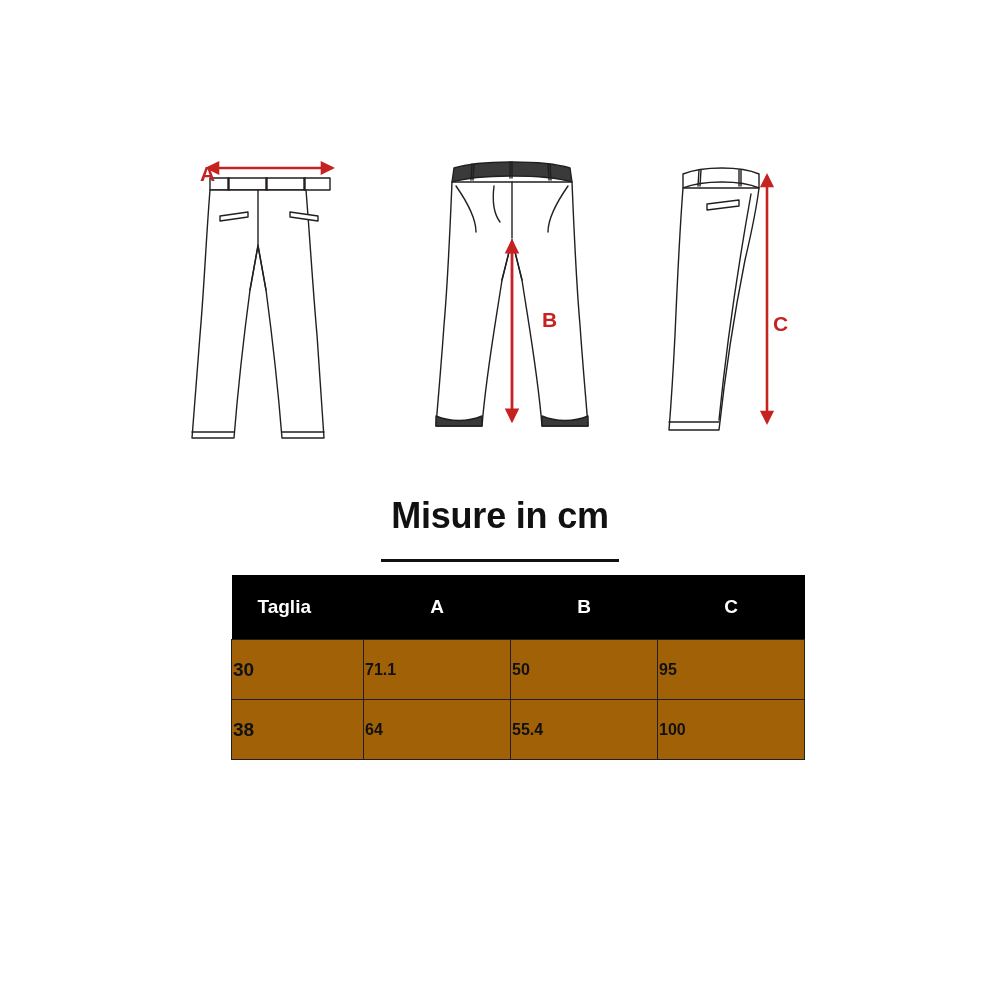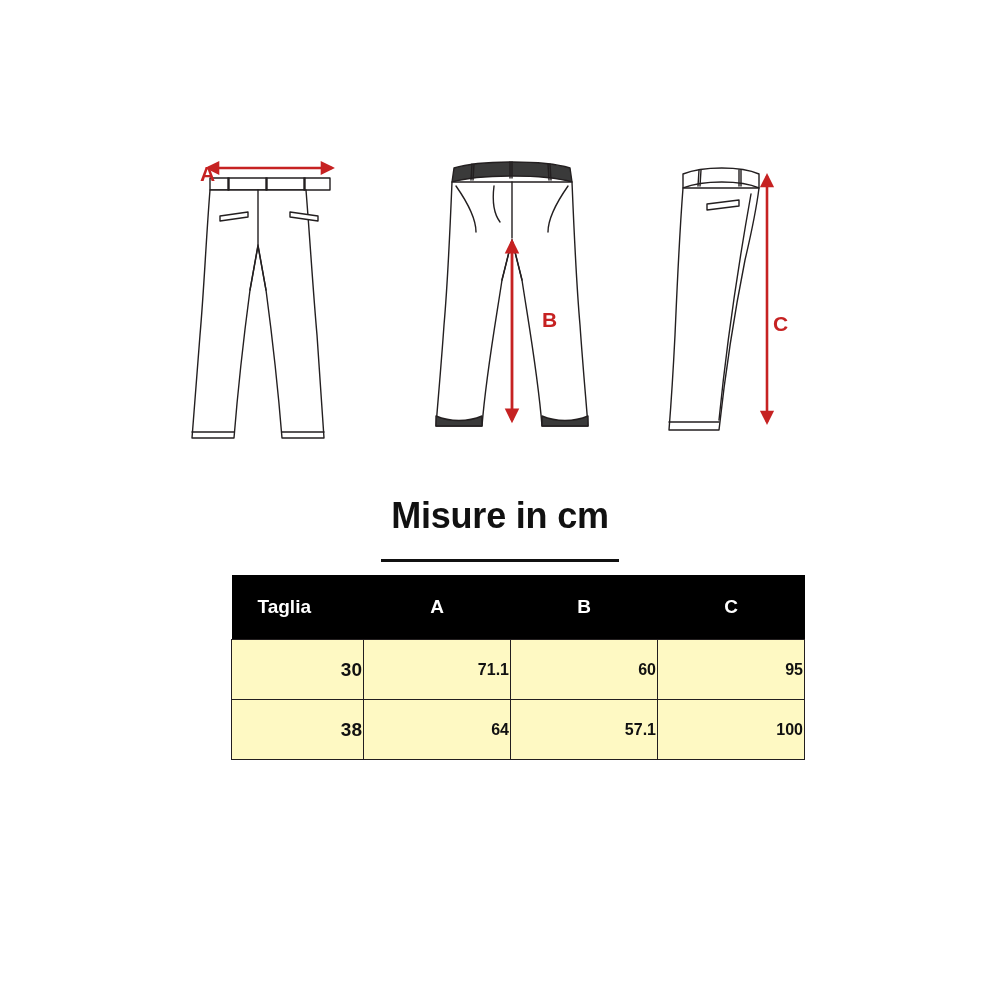--- a/index.html
+++ b/index.html
@@ -97,27 +97,27 @@
     text-align: center;
     vertical-align: middle;
   }
   table.size-table thead th.col-size {
     text-align: left;
     padding-left: 26px;
   }
   table.size-table tbody td {
     border: 1px solid #231f20;
     height: 57px;
-    text-align: right;
+    text-align: left;
     vertical-align: middle;
     font-family: "Liberation Sans", sans-serif;
     font-size: 16px;
     font-weight: bold;
     color: #111111;
-    background: #fef9c3;
+    background: #a16207;
   }
   table.size-table tbody td.col-size {
     font-size: 19px;
     font-weight: bold;
   }
   table.size-table tbody td.val {
     font-weight: bold;
     font-size: 16px;
   }
   
@@ -246,26 +246,26 @@
           <th class="col-size" style="width:105px;">Taglia</th>
           <th style="width:145px;">A</th>
           <th style="width:145px;">B</th>
           <th style="width:145px;">C</th>
         </tr>
       </thead>
       <tbody>
         <tr>
           <td class="col-size">30</td>
           <td class="val">71.1</td>
-          <td class="val">60</td>
+          <td class="val">50</td>
           <td class="val">95</td>
         </tr>
         <tr>
           <td class="col-size">38</td>
           <td class="val">64</td>
-          <td class="val">57.1</td>
+          <td class="val">55.4</td>
           <td class="val">100</td>
         </tr>
       </tbody>
     </table>
   </div>
 
 </div>
 
 </body></html>

